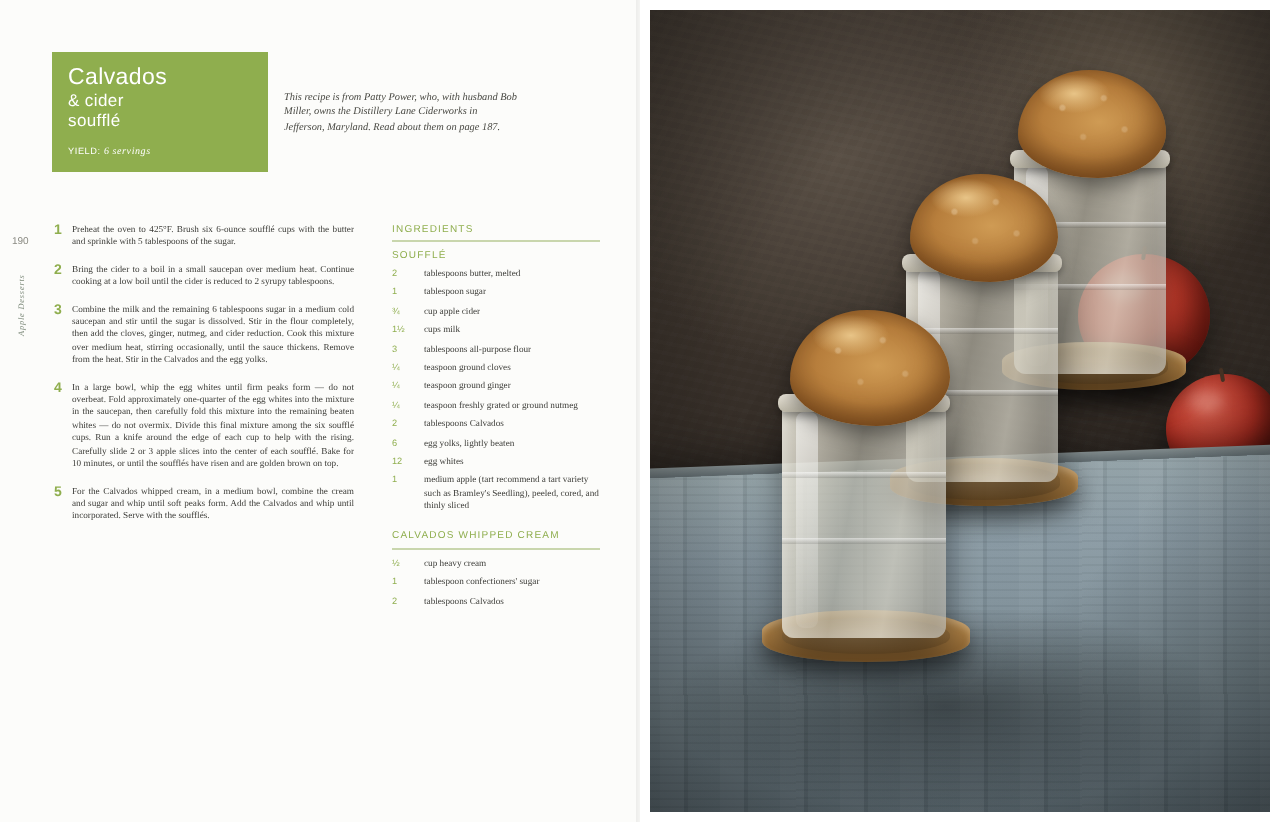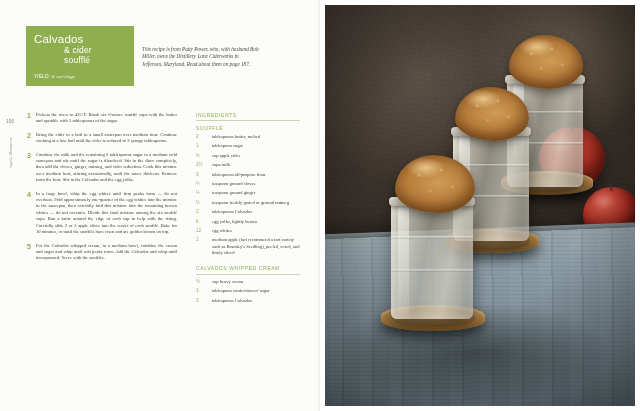--- a/index.html
+++ b/index.html
@@ -28,21 +28,21 @@
   .title-block{
     position:absolute;left:26px;top:26px;width:108px;height:60px;
     background:#8fae4e;
     padding:7px 8px 0 8px;box-sizing:border-box;
   }
   .title-block h1{
     margin:0;font-family:"Liberation Sans",sans-serif;
     font-weight:400;color:#ffffff;font-size:11.5px;line-height:12px;
     letter-spacing:.2px;
   }
-  .title-block .sml{font-size:8.5px;display:block;line-height:10px;margin-left:30px;}
+  .title-block .sml{font-size:8.5px;display:block;line-height:10px;}
   .yield-row{
     position:absolute;left:8px;bottom:7px;
     font-family:"Liberation Sans",sans-serif;font-size:4.6px;color:#ffffff;
     letter-spacing:.3px;
   }
   .yield-row .yv{font-style:italic;font-family:"Liberation Serif",serif;font-size:5px;}
 
   .headnote{
     position:absolute;left:142px;top:46px;width:118px;
     font-style:italic;font-size:5.2px;line-height:7.4px;color:#4a4a44;

